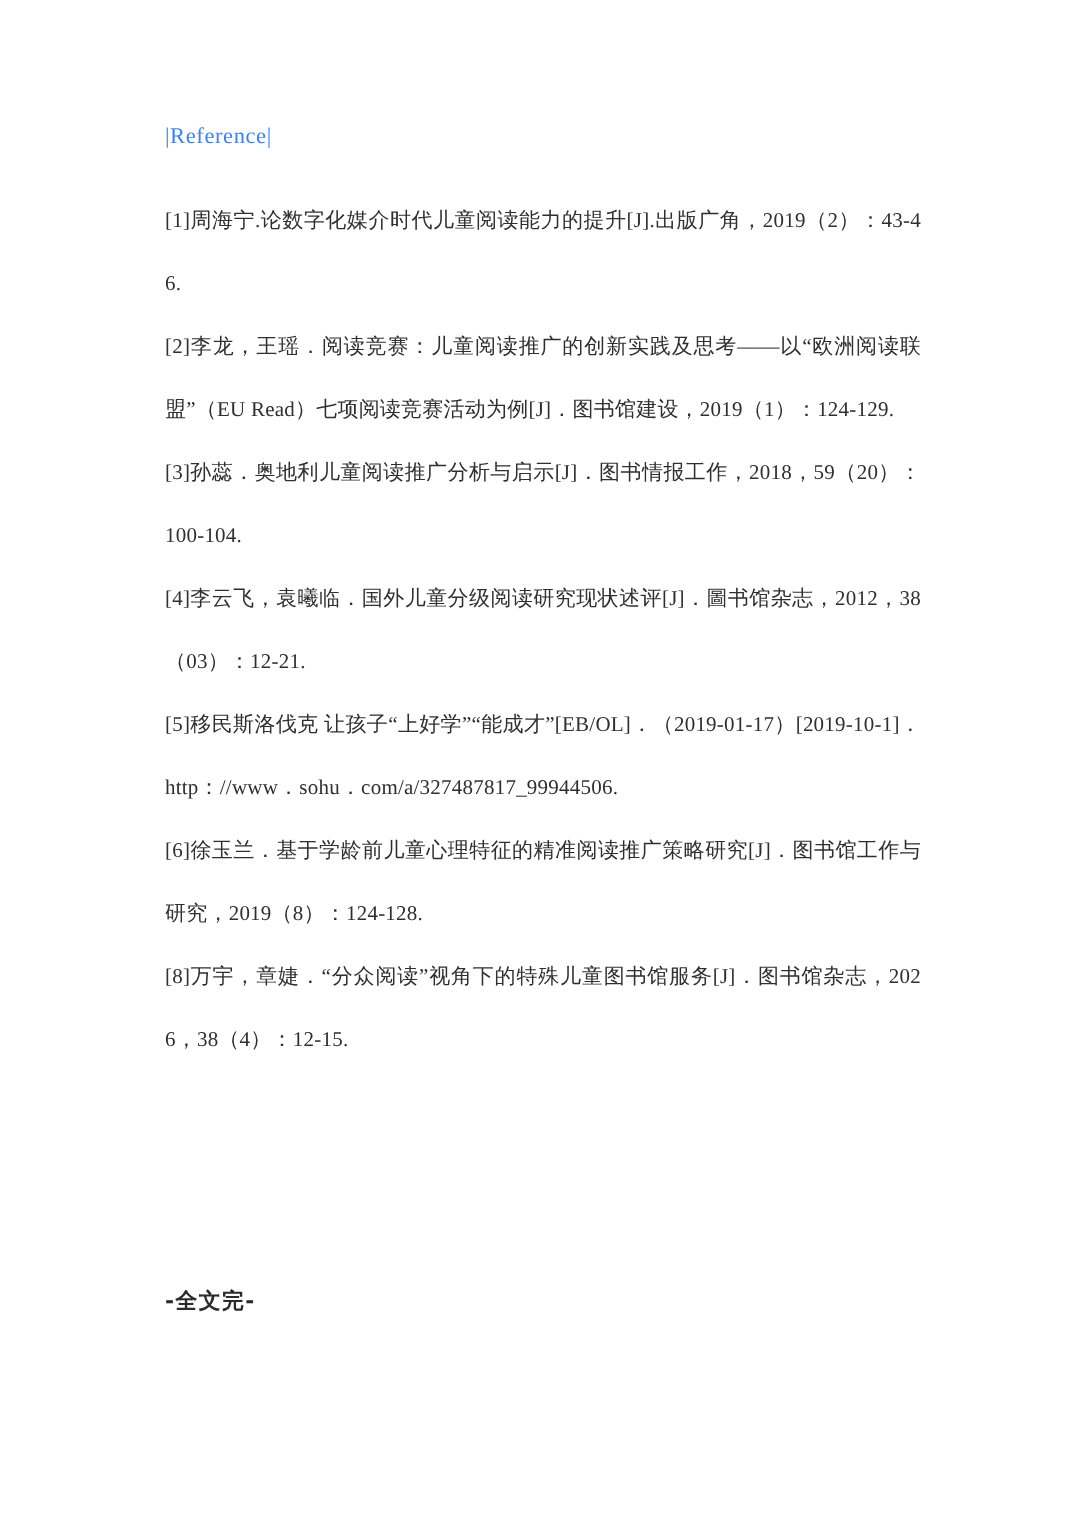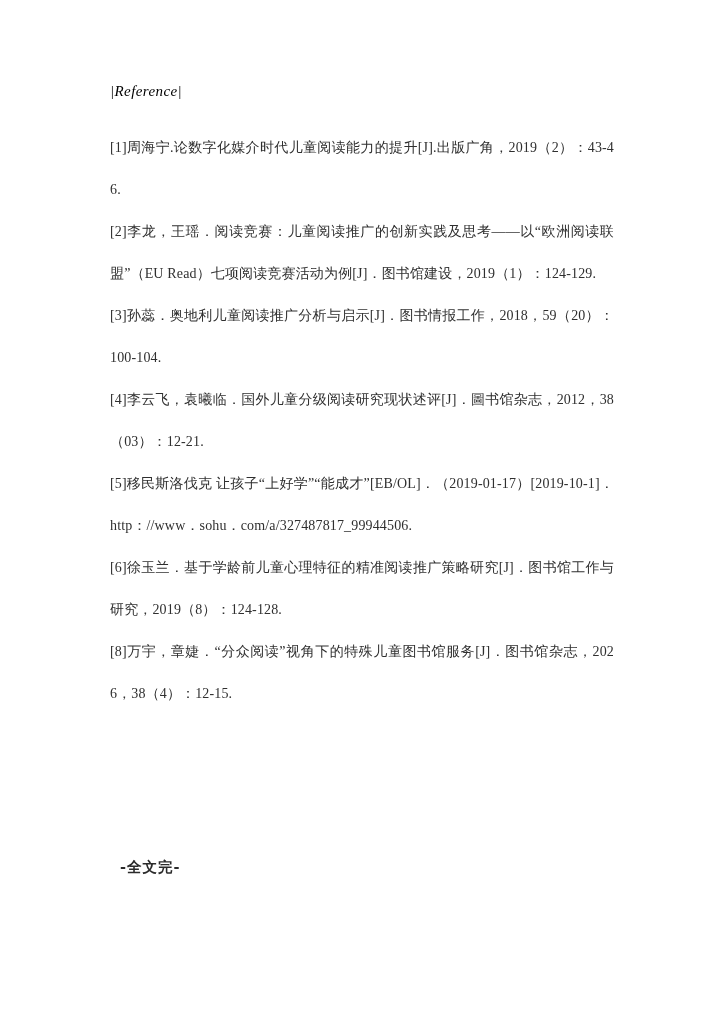--- a/index.html
+++ b/index.html
@@ -21,44 +21,43 @@
   }
   .content {
     position: absolute;
     left: 110px;
     top: 84px;
     width: 504px;
   }
   .ref-heading {
     font-family: "Liberation Serif", "DejaVu Serif", serif;
     font-size: 15px;
-    color: #000000;
+    color: #3b82f6;
     letter-spacing: 0.4px;
     line-height: 1;
     margin-bottom: 28px;
     white-space: nowrap;
-    font-style: italic;
   }
   .ref-entry {
     font-family: "Liberation Serif", "DejaVu Serif", serif;
     font-size: 14px;
     color: #2f2f2f;
     line-height: 42px;
     text-align: justify;
     text-justify: inter-ideograph;
     margin: 0 0 0 0;
     letter-spacing: 0.15px;
     word-break: break-all;
   }
   .ref-entry + .ref-entry {
     margin-top: 0;
   }
   .end-mark {
     position: absolute;
-    left: 120px;
+    left: 110px;
     top: 858px;
     font-family: "DejaVu Sans", "Liberation Sans", sans-serif;
     font-size: 14.5px;
     font-weight: 600;
     color: #2b2b2b;
     letter-spacing: 1px;
     white-space: nowrap;
   }
 </style>
 </head>

